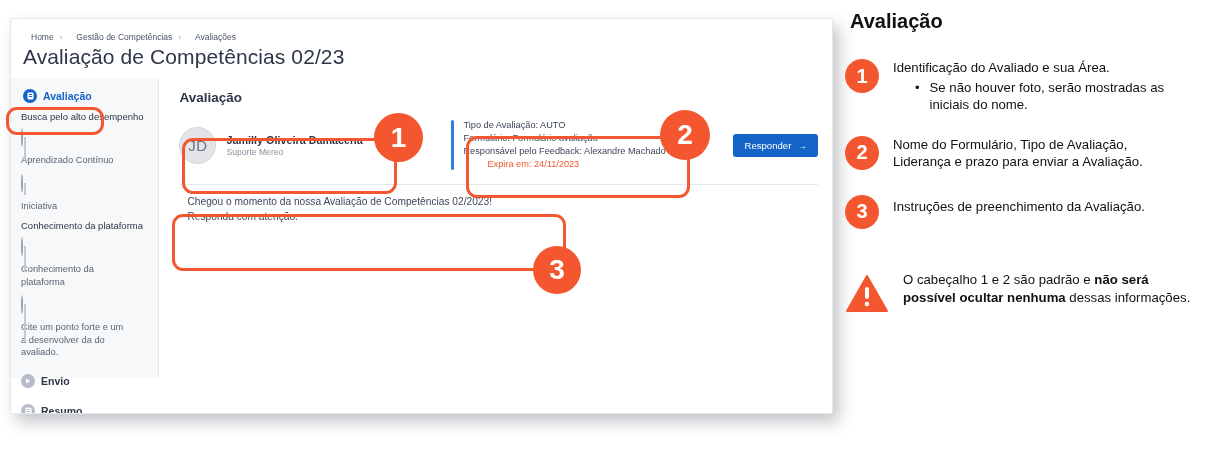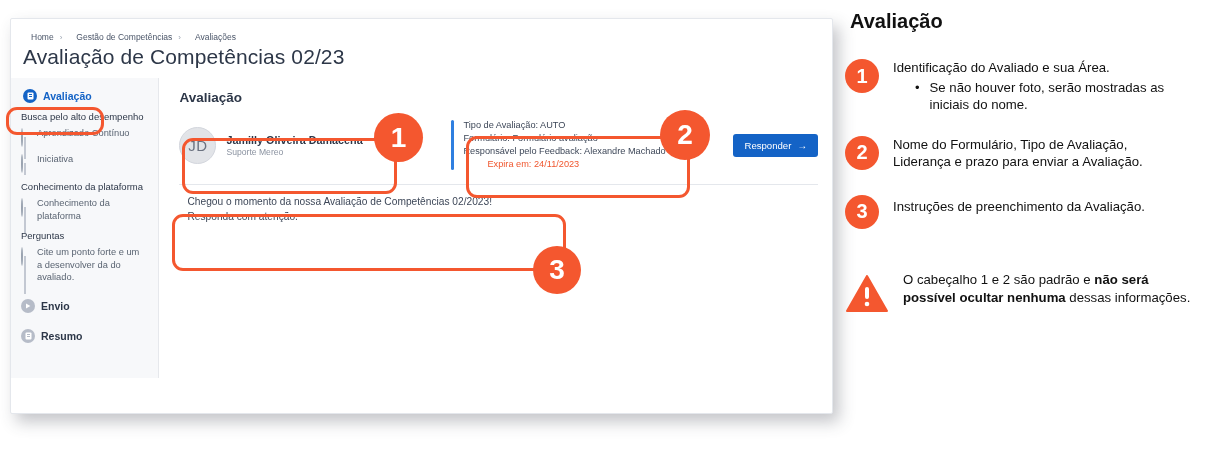--- a/index.html
+++ b/index.html
@@ -54,21 +54,21 @@
   .circle-icon.gray { background: #b6bcc8; }
   .circle-icon svg { display: block; }
   .side-label-active { font-size: 10.5px; font-weight: 700; color: #1463c6; }
   .side-label-strong { font-size: 10.5px; font-weight: 700; color: #2d3748; }
   .group-title {
     font-size: 9.5px; font-weight: 400; color: #2d3748;
     padding: 5px 10px 2px 10px;
   }
   .step {
     position: relative; display: flex; align-items: flex-start;
-    padding: 3px 8px 3px 10px; gap: 7px;
+    padding: 3px 8px 3px 10px; gap: 7px; flex-direction: column;
   }
   .step-marker { position: relative; width: 9px; flex: 0 0 auto; padding-top: 2px; }
   .step-dot {
     width: 8px; height: 8px; border-radius: 50%;
     border: 1.2px solid #9aa3b0; background: #f7f8fa;
   }
   .step-line {
     position: absolute; left: 3.4px; top: 10px;
     width: 1.2px; background: #c3c8d2;
   }
@@ -197,21 +197,20 @@
         </div>
 
         <div class="group-title">Conhecimento da plataforma</div>
         <div class="step">
           <span class="step-marker">
             <span class="step-dot"></span><span class="step-line" style="height:26px"></span>
           </span>
           <span class="step-label" style="max-width:105px">Conhecimento da plataforma</span>
         </div>
 
-        <div class="group-title">Perguntas</div>
         <div class="step">
           <span class="step-marker">
             <span class="step-dot"></span><span class="step-line" style="height:38px"></span>
           </span>
           <span class="step-label" style="max-width:110px">Cite um ponto forte e um a desenvolver da do avaliado.</span>
         </div>
 
         <div class="side-row" style="margin-top:9px">
           <span class="circle-icon gray">
             <svg width="8" height="8" viewBox="0 0 8 8">

